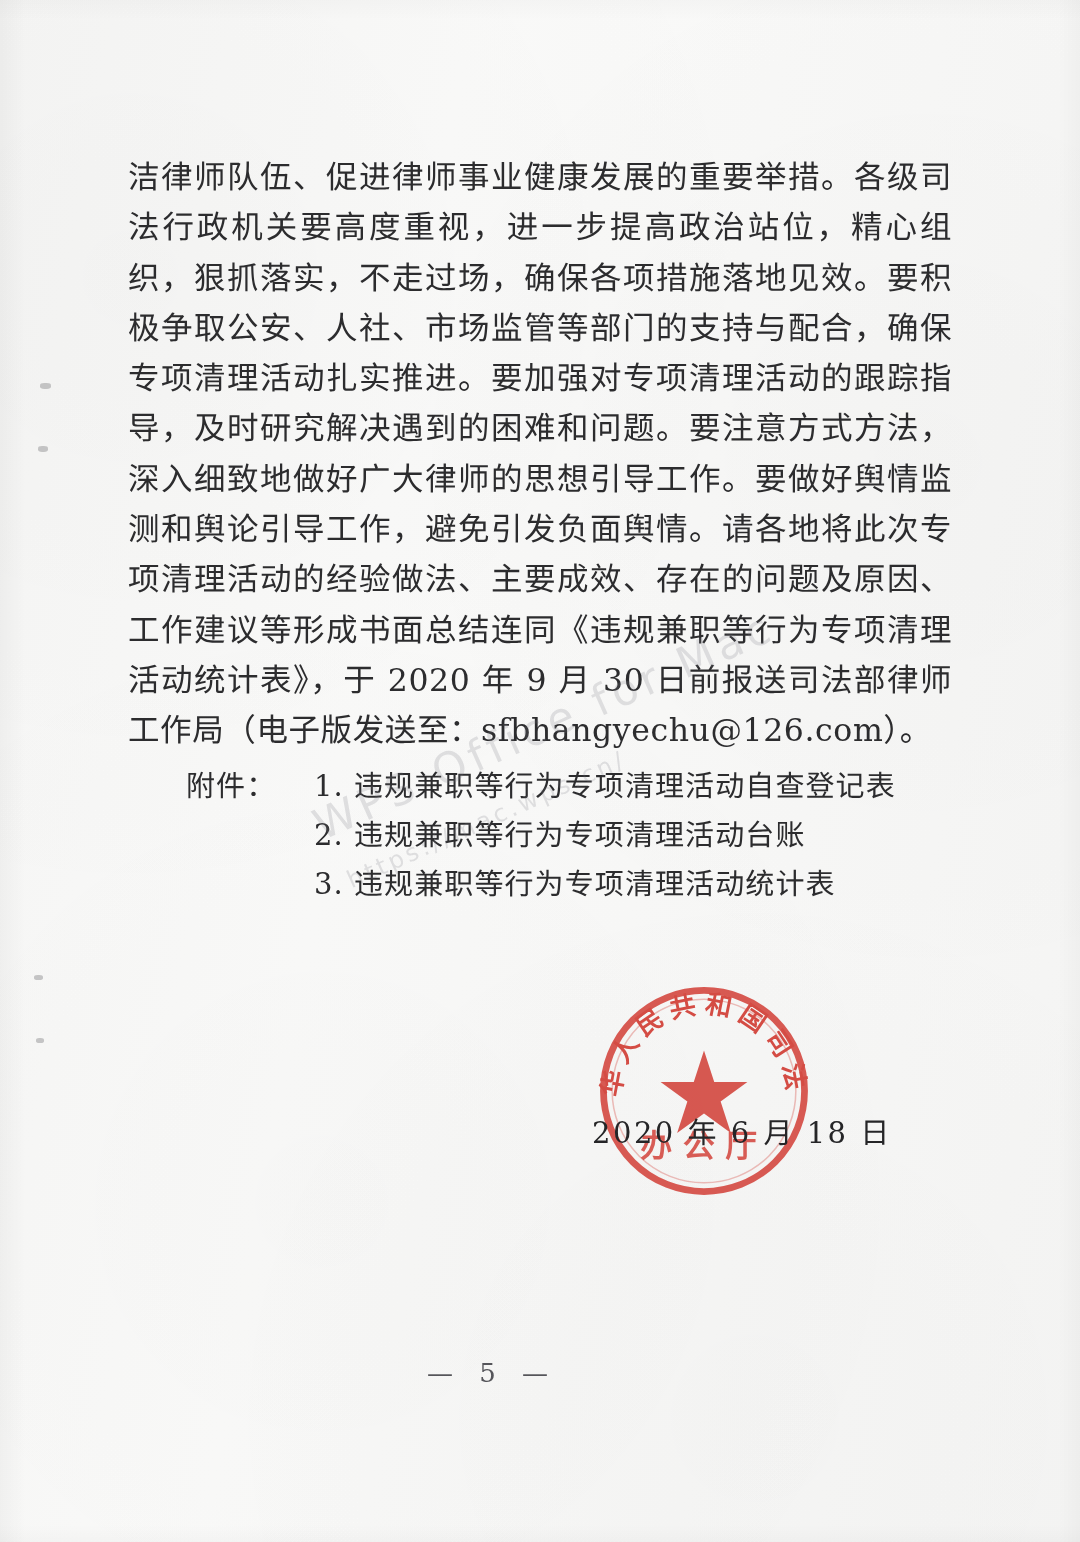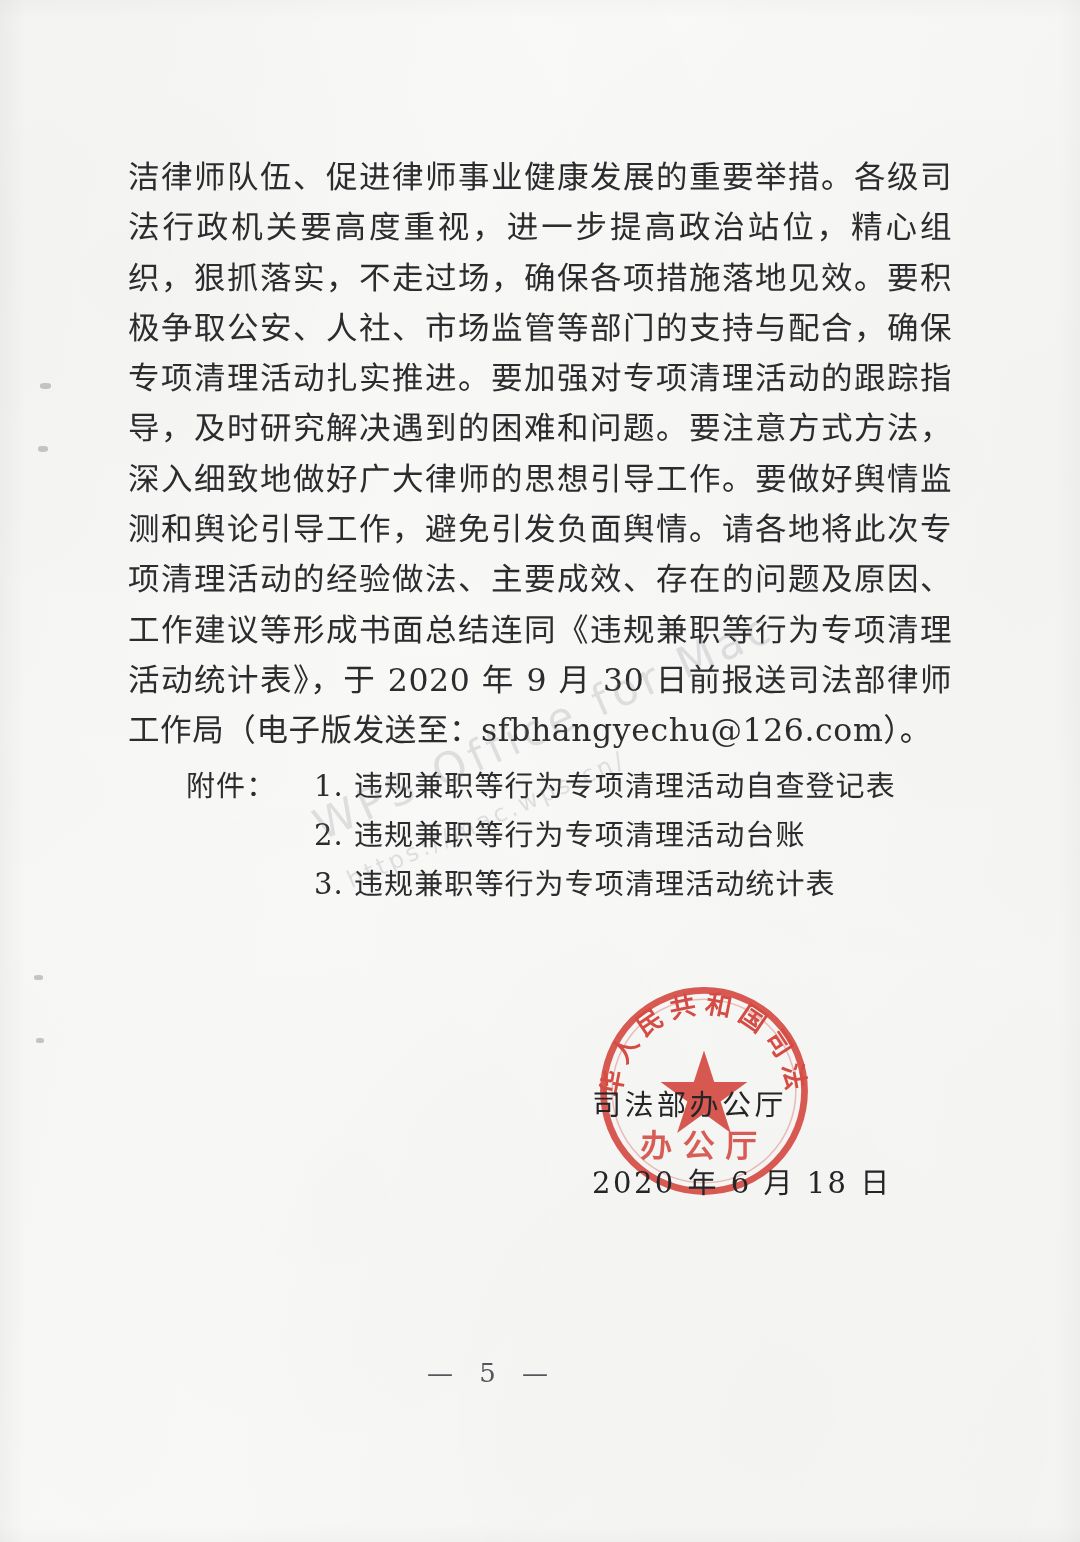--- a/index.html
+++ b/index.html
@@ -210,21 +210,20 @@
       <circle cx="120" cy="120" r="95" fill="none" stroke="#d0352c" stroke-width="1.6" opacity="0.35"></circle>
       <text font-family="'DejaVu Serif','Liberation Serif',serif" font-size="27" font-weight="bold" fill="#d0352c" letter-spacing="7">
         <textPath href="#sealArc" startOffset="50%" text-anchor="middle">中华人民共和国司法部</textPath>
       </text>
       <polygon fill="#d0352c" opacity="0.93" points="120,78 130.6,110.6 164.9,110.6 137.2,130.8 147.8,163.4 120,143.2 92.2,163.4 102.8,130.8 75.1,110.6 109.4,110.6"></polygon>
       <text x="120" y="188" text-anchor="middle" font-family="'DejaVu Serif','Liberation Serif',serif" font-size="33" font-weight="bold" fill="#d0352c" letter-spacing="11" opacity="0.9">办公厅</text>
     </svg>
   </div>
 
   <div class="signature">
-    <div>司法部办公厅</div>
     <div class="sign-date">2020 年 6 月 18 日</div>
   </div>
 
   <div class="watermark">
     <div class="wm-line wm-main">WPS Office for Mac</div>
     <div class="wm-line wm-sub">https://mac.wps.cn/</div>
   </div>
 
   <div class="page-footer">— 5 —</div>
 

